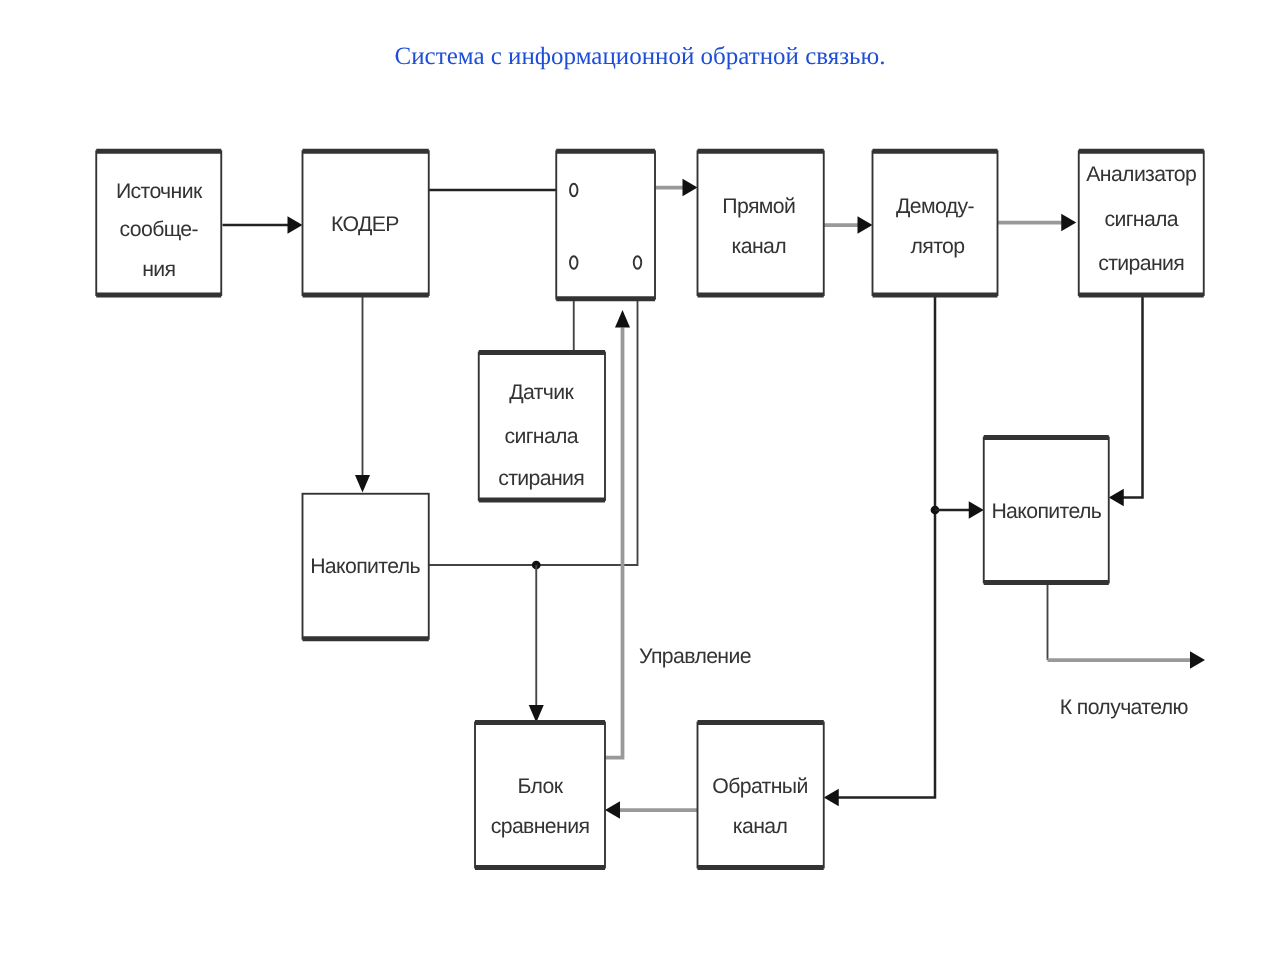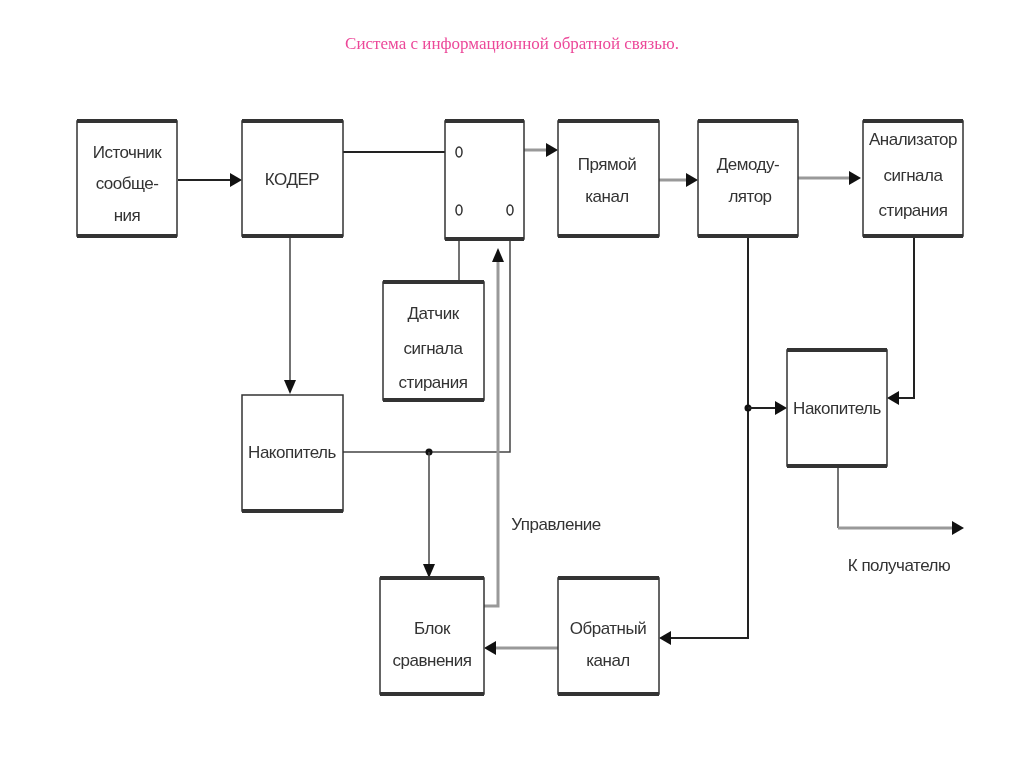--- a/index.html
+++ b/index.html
@@ -1,18 +1,18 @@
 <!DOCTYPE html>
 <html><head>
 <meta charset="utf-8">
 <style>
   html, body { margin:0; padding:0; background:#ffffff; }
   body { width:1024px; height:767px; position:relative; overflow:hidden; }
   .title { position:absolute; left:0; top:34px; width:1024px; text-align:center;
-           font-family:"Liberation Serif", serif; font-size:17px; color:#ec4899; }
+           font-family:"Liberation Serif", serif; font-size:20px; color:#1d4ed8; }
   svg { position:absolute; left:0; top:0; }
   .blk { fill:#fff; stroke:#333; stroke-width:1.5; }
   .blk-top { stroke:#333; stroke-width:4; }
   .lbl { font-family:"Liberation Sans", sans-serif; font-size:17px; fill:#333;
          text-anchor:middle; letter-spacing:-0.5px; }
   .ln { stroke:#222; stroke-width:2; fill:none; }
   .ln-g { stroke:#999; stroke-width:3; fill:none; }
   .ln-t { stroke:#444; stroke-width:1.5; fill:none; }
   .arr { fill:#111; }
   .dot { fill:#111; }

